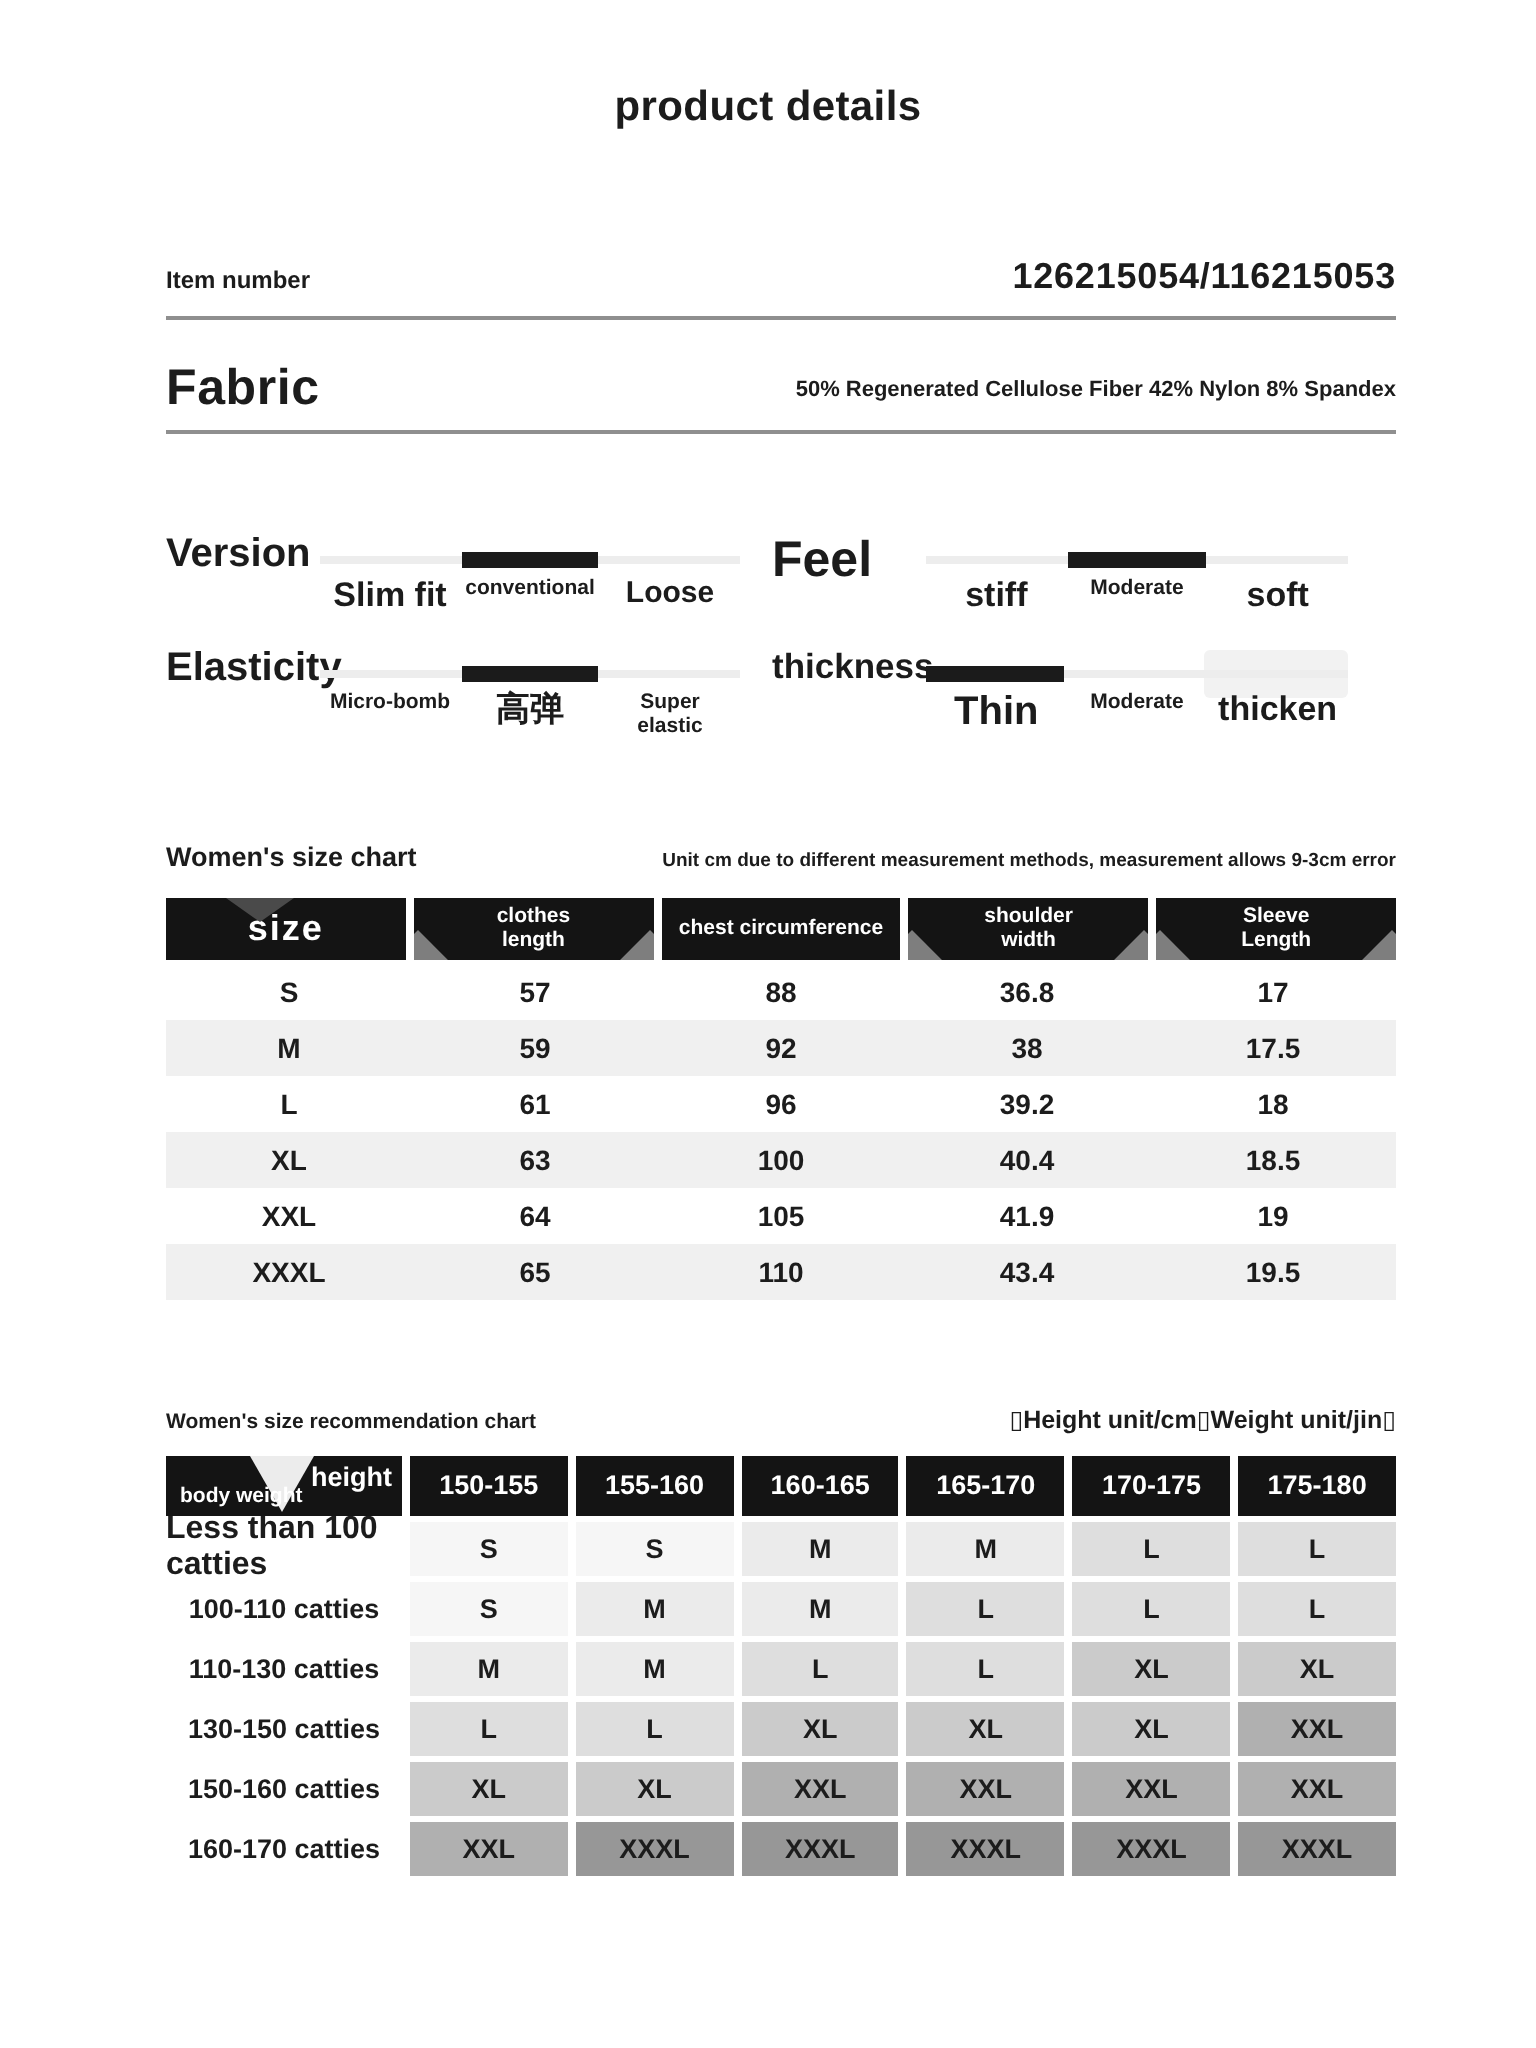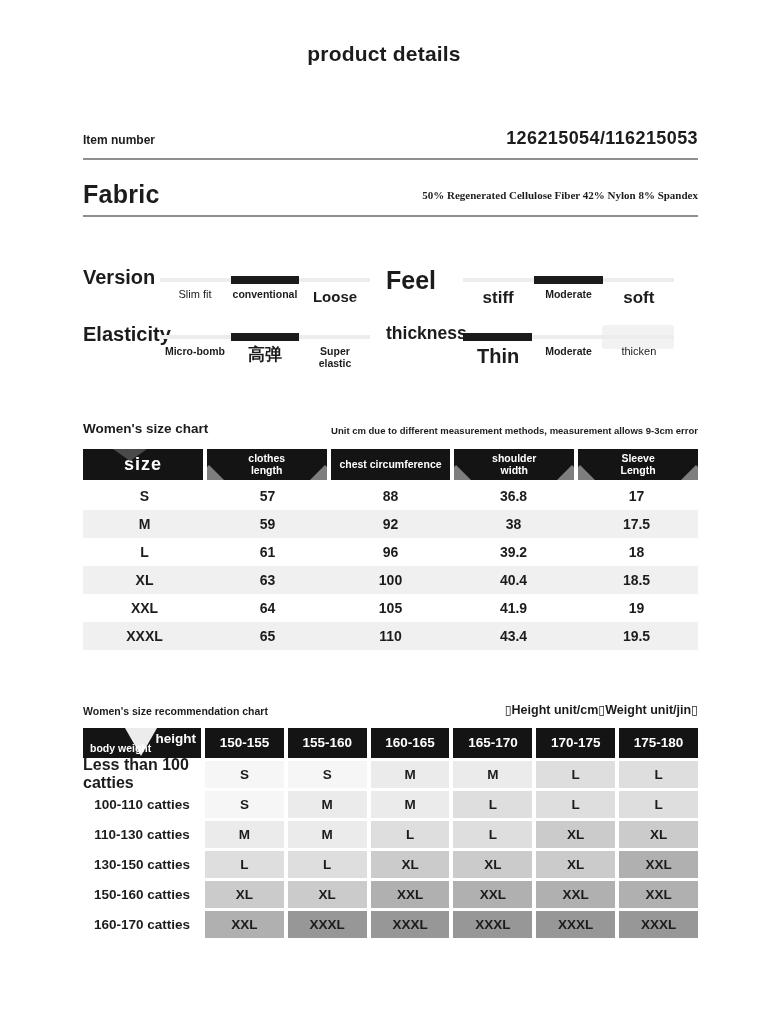--- a/index.html
+++ b/index.html
@@ -11,40 +11,40 @@
   .title{font-size:21px;font-weight:bold;text-align:center;margin:42px 0 0;letter-spacing:.2px;}
   .content{width:615px;margin-left:83px;}
 
   
   .item-row{display:flex;justify-content:space-between;align-items:baseline;margin-top:62px;}
   .item-label{font-size:12px;font-weight:bold;}
   .item-value{font-size:18px;font-weight:bold;letter-spacing:.4px;}
   .divider{height:2px;background:#8f8f8f;margin-top:9px;}
   .fabric-row{display:flex;justify-content:space-between;align-items:center;margin-top:20px;}
   .fabric-label{font-size:25px;font-weight:bold;letter-spacing:.3px;}
-  .fabric-value{font-size:11px;font-weight:bold;font-family:Liberation Serif, serif;}
+  .fabric-value{font-size:11px;font-weight:bold;}
   .divider.d2{margin-top:6px;}
 
   
   .attrs{display:grid;grid-template-columns:287px 288px;column-gap:30px;row-gap:30px;margin-top:50px;gap:16px;}
   .attr{display:flex;align-items:flex-start;}
   .attr-label{width:77px;flex:none;font-weight:bold;line-height:1.05;}
   .l-20{font-size:20px;}
   .l-25{font-size:25px;}
   .l-17{font-size:17.5px;}
   .attr-body{flex:1;position:relative;}
   .pill{position:absolute;right:0;top:1px;width:34%;height:24px;background:#f2f2f2;border-radius:3px;}
   .track{position:relative;height:4px;background:#ededed;margin-top:11px;z-index:1;}
   .bar{position:absolute;top:-2px;height:8px;width:32.5%;background:#1b1b1b;}
   .bar.pos-0{left:0;}
   .bar.pos-1{left:33.75%;}
   .opts{display:flex;margin-top:6px;position:relative;z-index:1;}
   .opt{flex:1;text-align:center;white-space:pre-line;line-height:1.15;}
   .o-sm{font-size:10.5px;font-weight:700;}
-  .o-md{font-size:11px;font-weight:400;}
+  .o-md{font-size:17px;font-weight:700;}
   .o-lg{font-size:15px;font-weight:700;}
   .o-xl{font-size:17px;font-weight:700;}
   .o-xxl{font-size:20px;font-weight:700;}
 
   
   .sc-titles{display:flex;justify-content:space-between;align-items:flex-end;margin-top:52px;}
   .sc-title{font-size:13.5px;font-weight:bold;}
   .sc-note{font-size:9.5px;font-weight:bold;}
   .sc-table{margin-top:13px;}
   .sc-head{display:flex;gap:4px;height:31px;}

